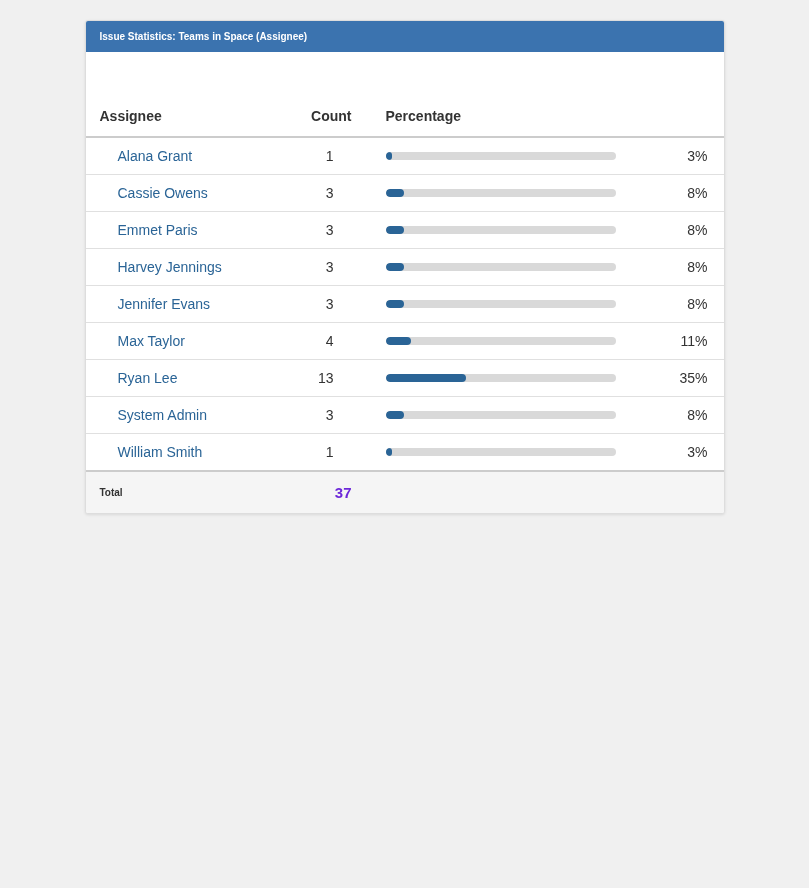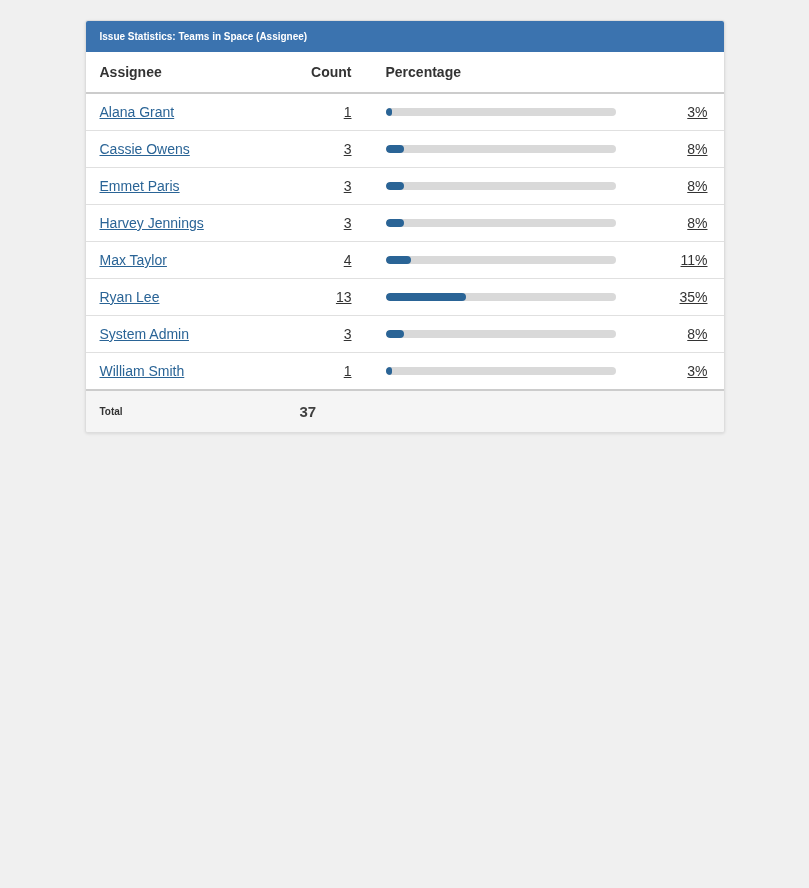--- a/index.html
+++ b/index.html
@@ -35,20 +35,21 @@
       font-weight: 600;
     }
 
     .table-container {
       padding: 0;
     }
 
     table {
       width: 100%;
       border-collapse: collapse;
+      margin-top: 44px;
     }
 
     thead tr {
       border-bottom: 2px solid #cccccc;
     }
 
     thead th {
       padding: 12px 14px;
       text-align: left;
       font-size: 14px;
@@ -68,24 +69,23 @@
 
     tbody tr {
       border-bottom: 1px solid #e0e0e0;
     }
 
     tbody tr:last-child {
       border-bottom: none;
     }
 
     tbody td {
-      padding: 10px 14px;
-      font-size: 14px;
-      color: #333;
-      text-decoration: underline;
+      padding: 10px 32px;
+      font-size: 14px;
+      color: #333;
     }
 
     td.col-assignee {
       color: #2a6496;
       font-size: 14px;
       width: 200px;
     }
 
     td.col-count {
       text-align: right;
@@ -134,23 +134,23 @@
     }
 
     tfoot td {
       padding: 12px 14px;
       font-size: 10px;
       font-weight: 700;
       color: #333;
     }
 
     tfoot td.col-total-count {
-      color: #404040;
+      color: #6d28d9;
       font-size: 15px;
-      text-align: left;
+      text-align: right;
     }
   </style>
 </head>
 <body>
 
 <div class="widget">
   <div class="widget-header">
     <span>Issue Statistics: Teams in Space (Assignee)</span>
   </div>
   <div class="table-container">
@@ -205,20 +205,32 @@
             <td class="col-bar">
               <div class="bar-wrapper">
                 <div class="bar-track">
                   <div class="bar-fill" style="width: 8%;"></div>
                 </div>
               </div>
             </td>
             <td class="col-pct">8%</td>
           </tr>
           <tr>
+            <td class="col-assignee">Jennifer Evans</td>
+            <td class="col-count">3</td>
+            <td class="col-bar">
+              <div class="bar-wrapper">
+                <div class="bar-track">
+                  <div class="bar-fill" style="width: 8%;"></div>
+                </div>
+              </div>
+            </td>
+            <td class="col-pct">8%</td>
+          </tr>
+          <tr>
             <td class="col-assignee">Max Taylor</td>
             <td class="col-count">4</td>
             <td class="col-bar">
               <div class="bar-wrapper">
                 <div class="bar-track">
                   <div class="bar-fill" style="width: 11%;"></div>
                 </div>
               </div>
             </td>
             <td class="col-pct">11%</td>

